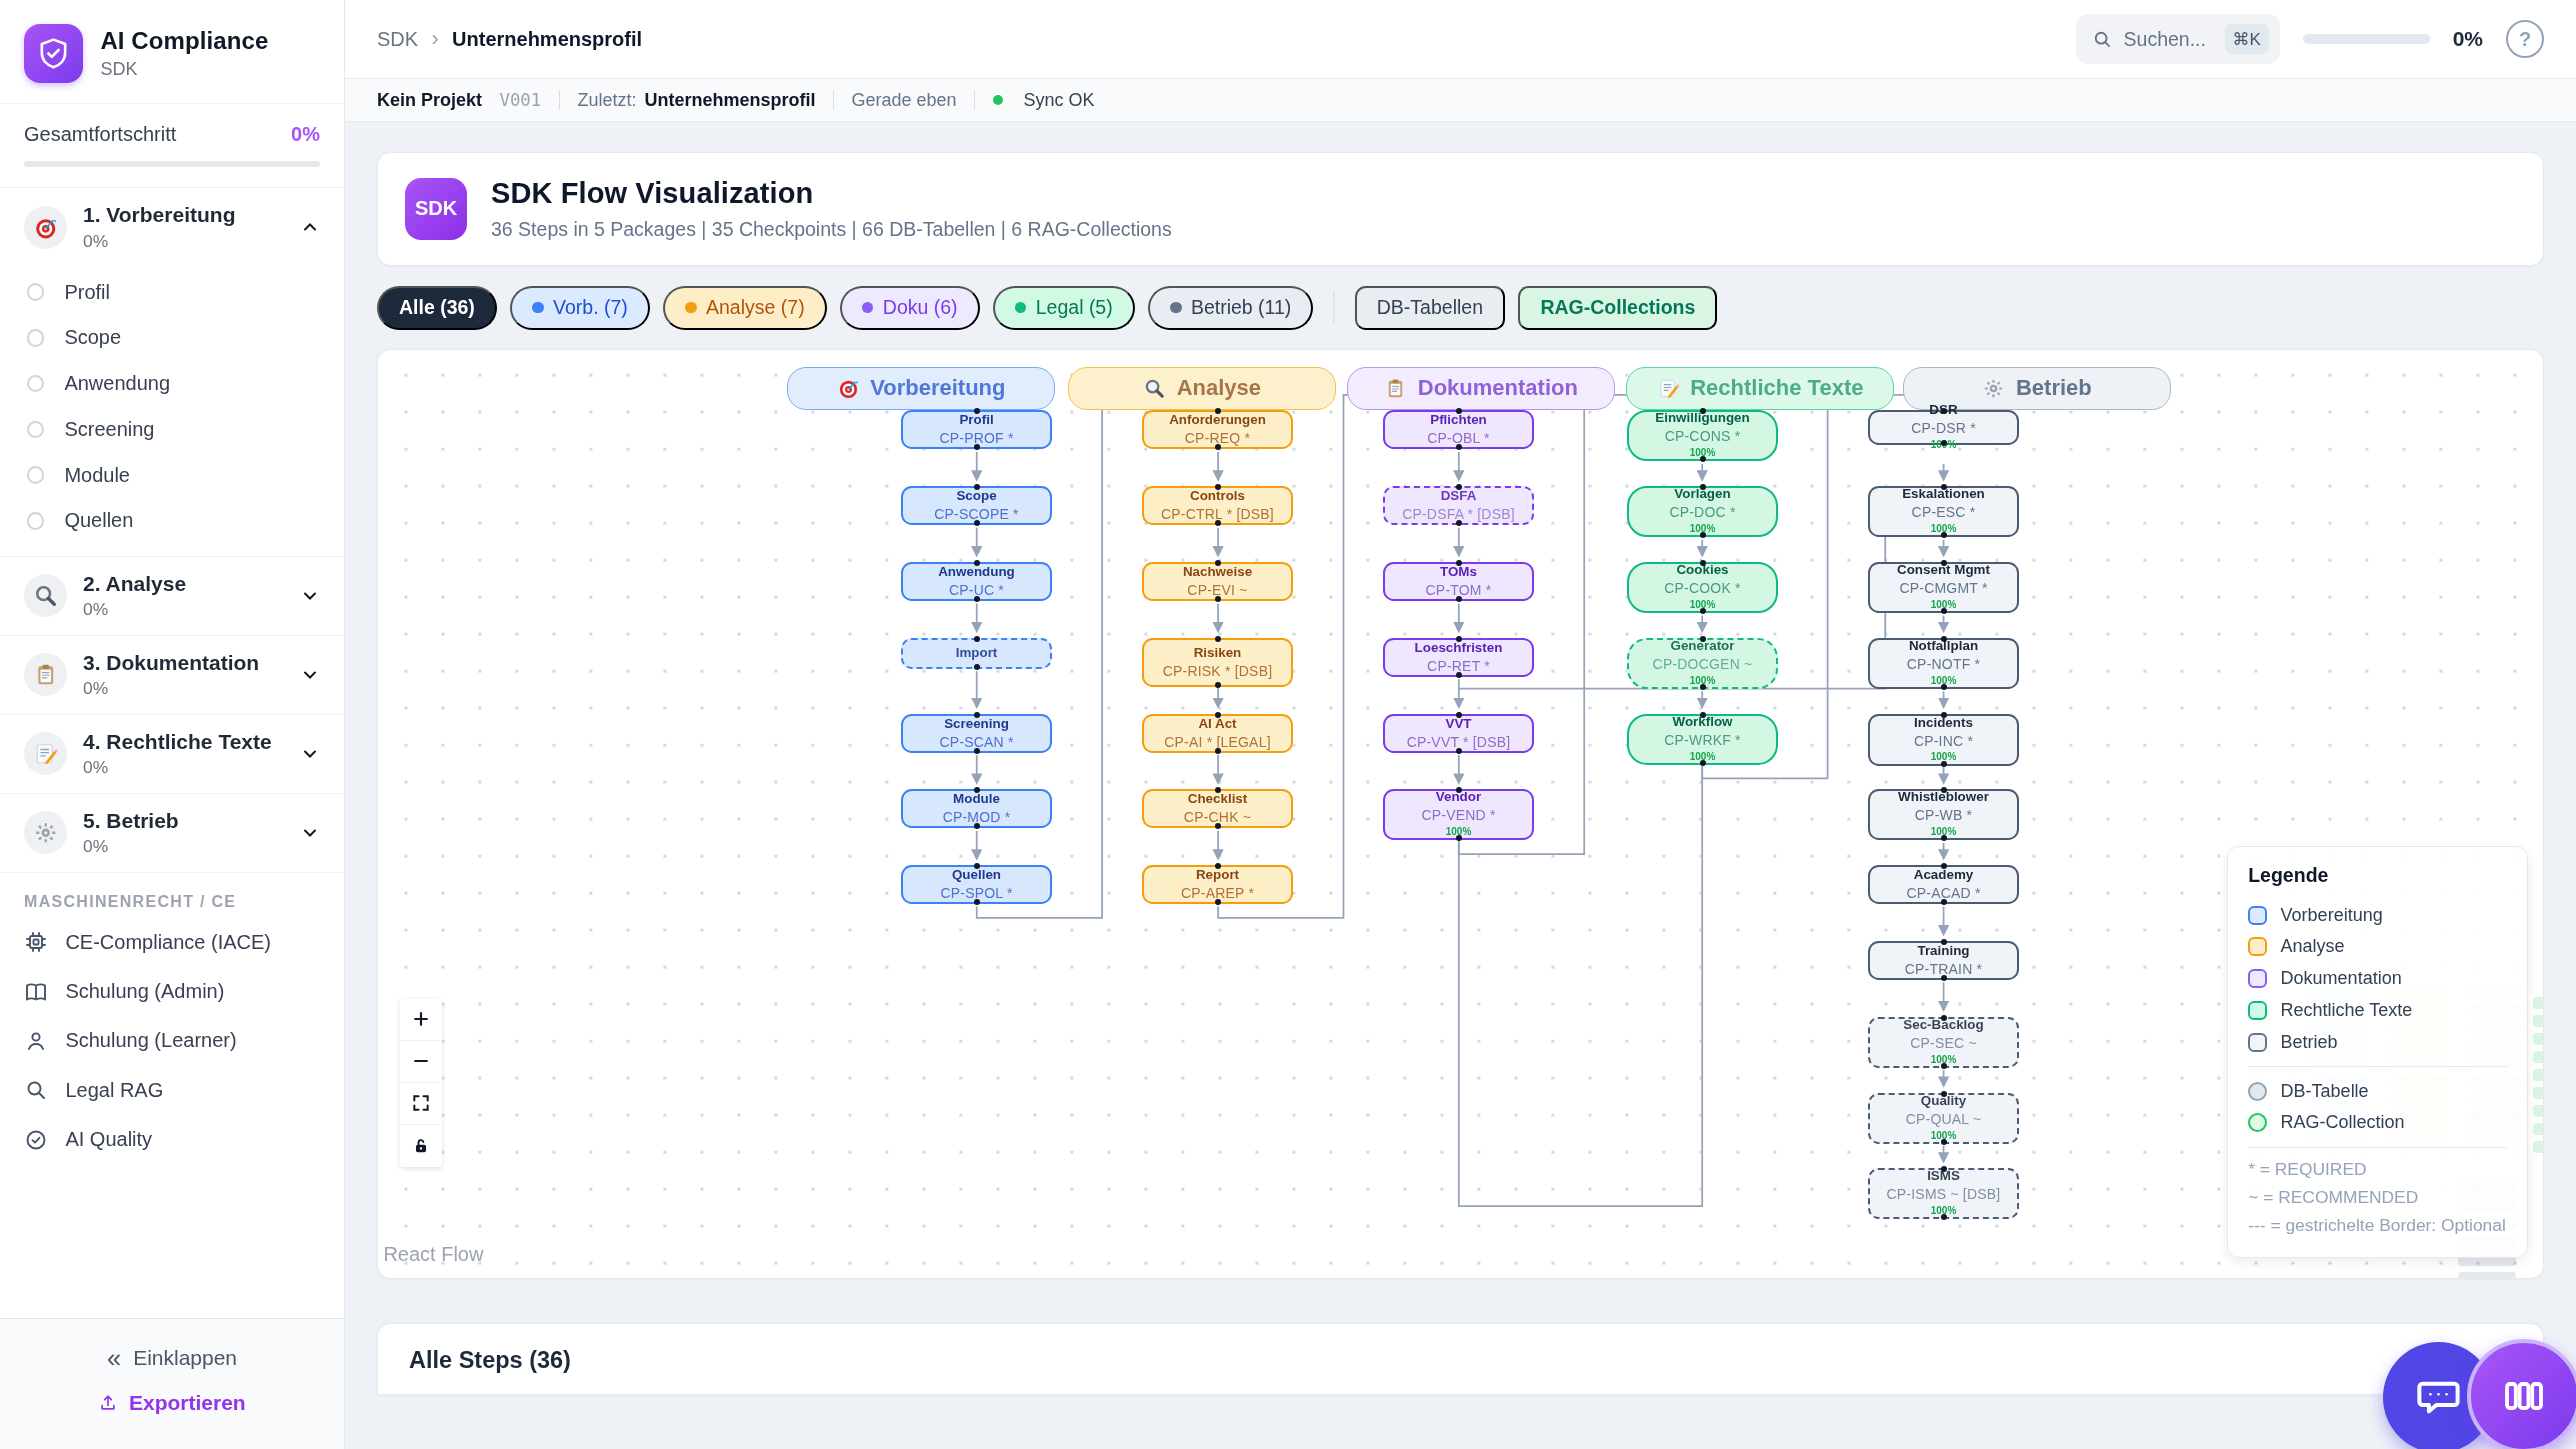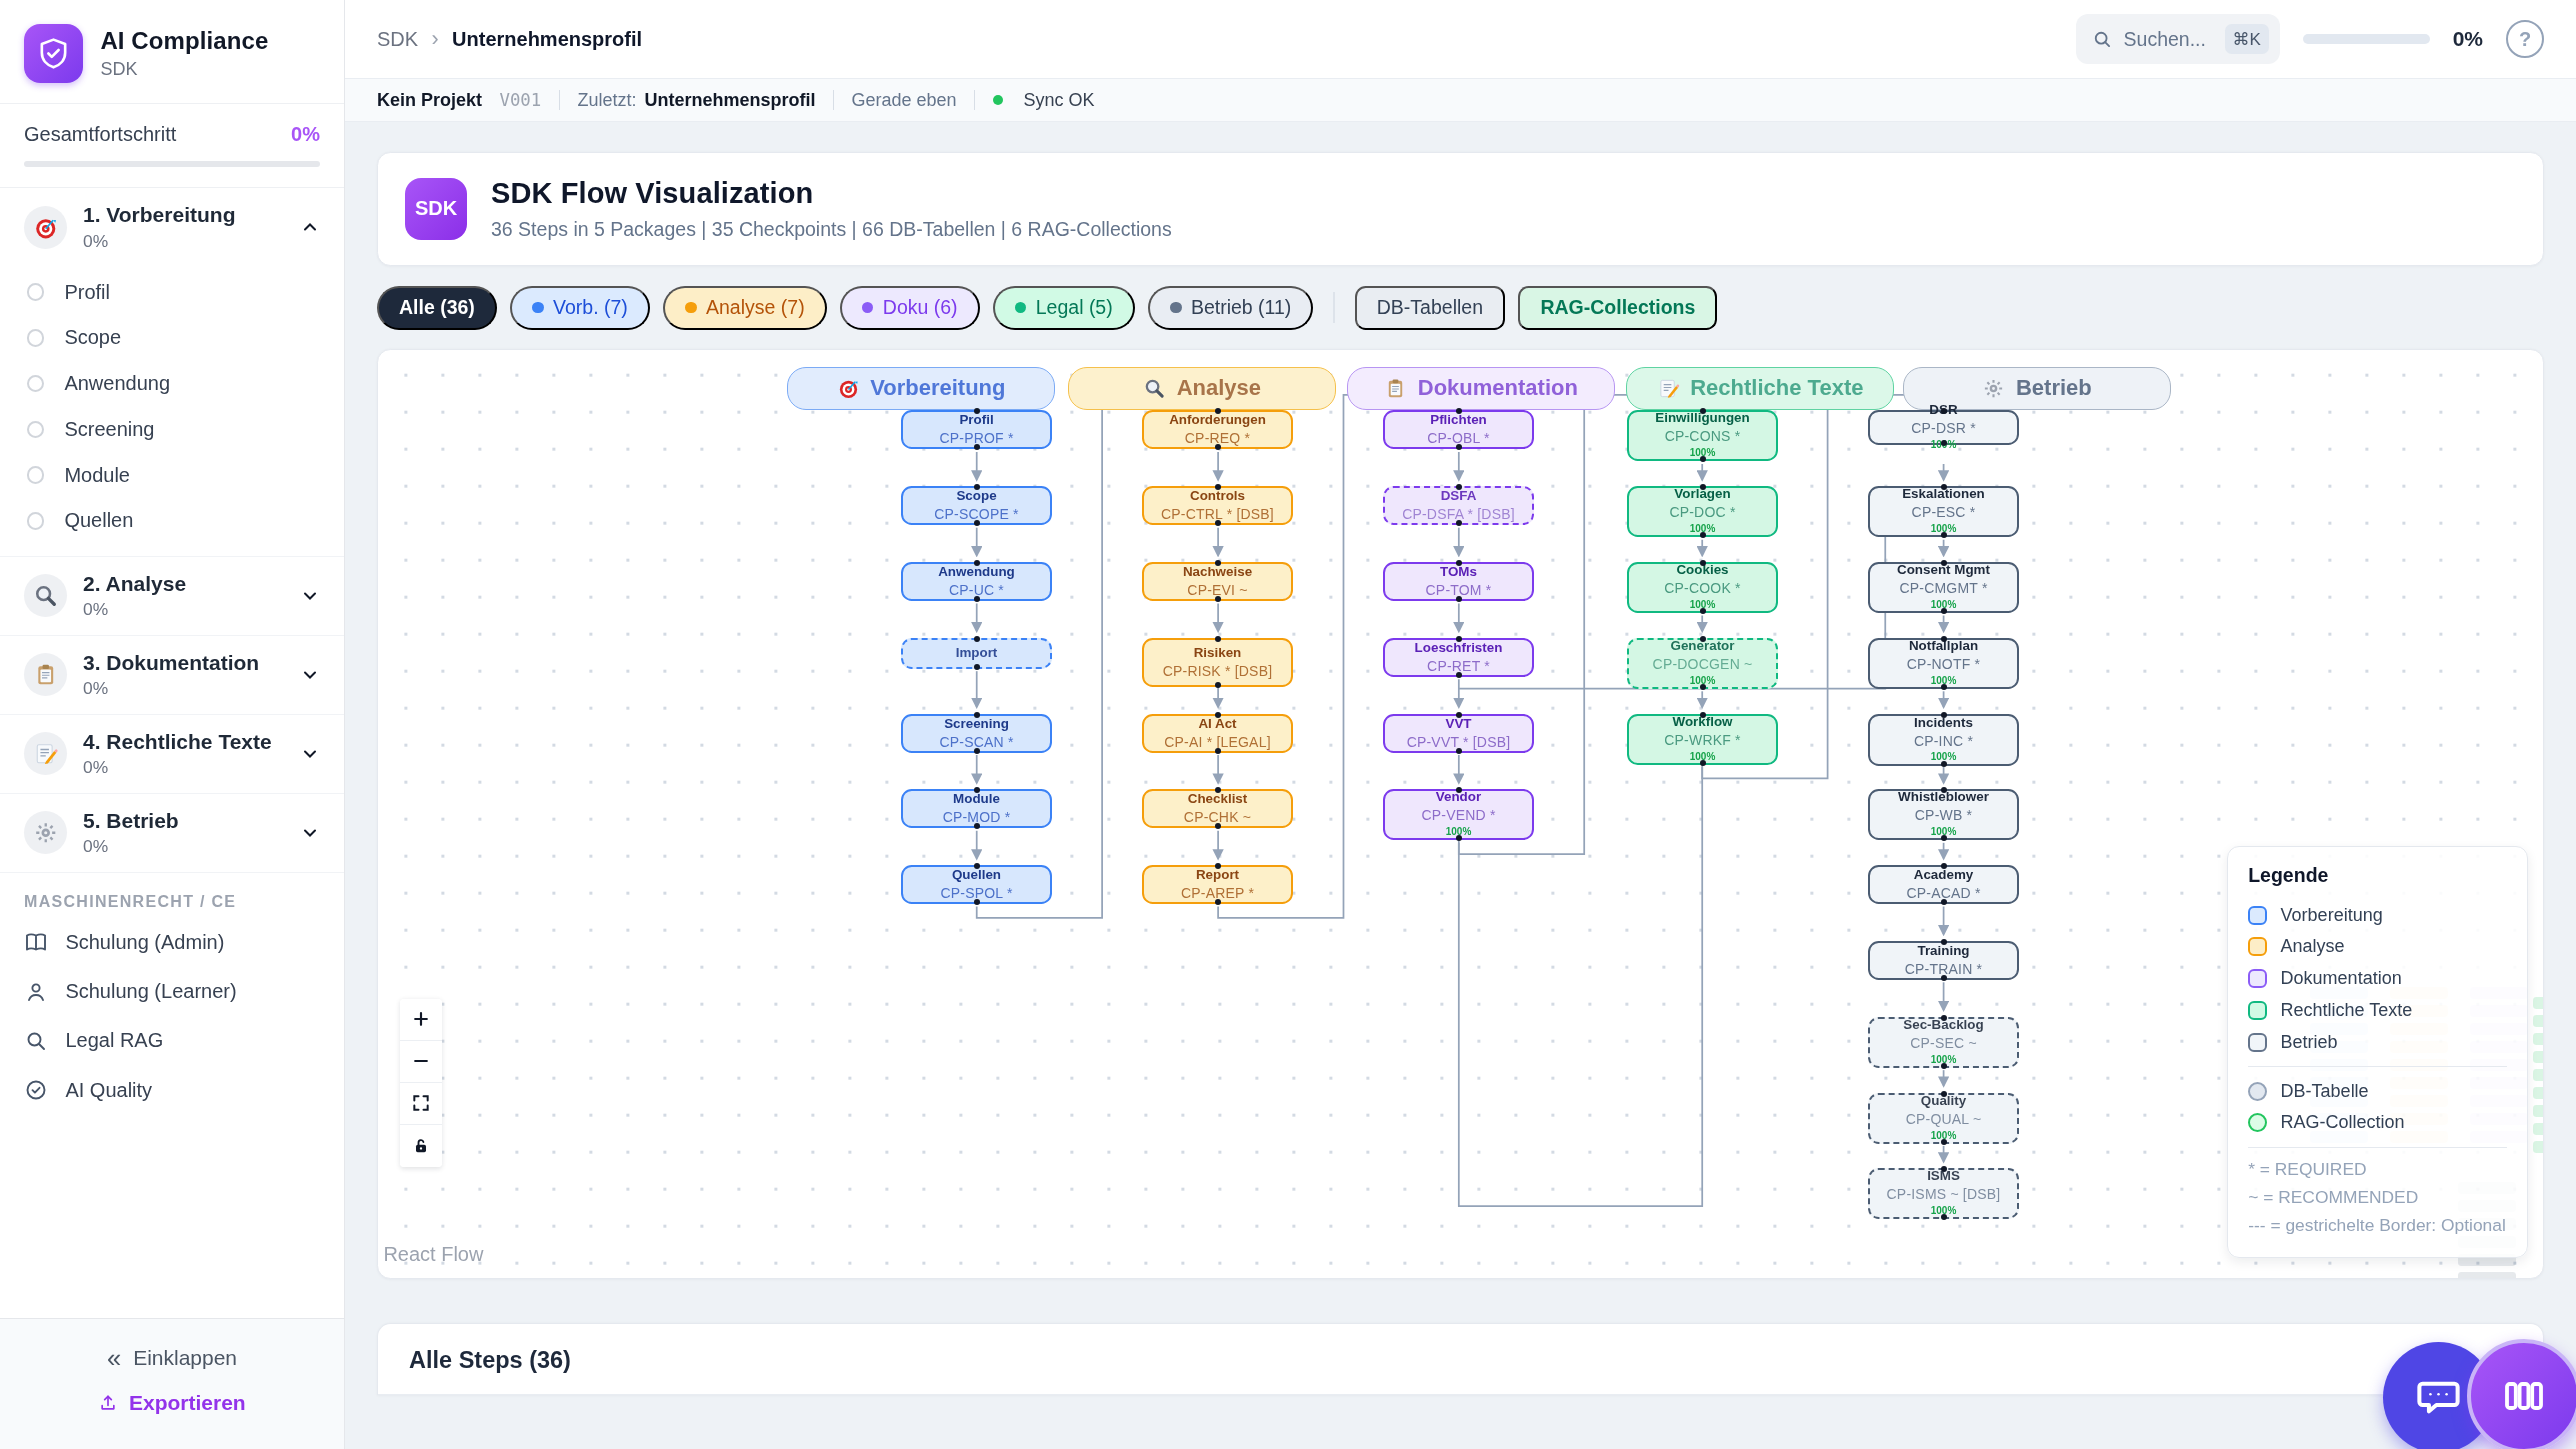--- a/index.html
+++ b/index.html
@@ -119,21 +119,21 @@
   .nt { font-size:13.4px; font-weight:700; line-height:1.25; }
   .nc { font-size:14px; margin-top:1.3px; letter-spacing:0.2px; }
   .np { font-size:10px; font-weight:700; color:#16a34a; margin-top:2.7px; }
   .nbar { width:121px; height:4px; border-radius:2.7px; background:#22c55e; margin-top:2px; }
   .n-vorb { background:#d7e7fd; border-color:#3b82f6; }
   .n-vorb .nt { color:#1e3a8a; } .n-vorb .nc { color:#4d71c9; }
   .n-analyse { background:#fdf0c9; border-color:#f59e0b; }
   .n-analyse .nt { color:#8a4513; } .n-analyse .nc { color:#b07036; }
   .n-doku { background:#efe7fd; border-color:#7c3aed; }
   .n-doku .nt { color:#5b21b6; } .n-doku .nc { color:#8d6cc9; }
-  .n-legal { background:#d4f7e4; border-color:#10b981; }
+  .n-legal { background:#d4f7e4; border-color:#10b981;border-radius:20px; }
   .n-legal .nt { color:#065f46; } .n-legal .nc { color:#4a9a80; }
   .n-betrieb { background:#f0f4f8; border-color:#4b5c72; }
   .n-betrieb .nt { color:#1e293b; } .n-betrieb .nc { color:#64748b; }
   .node.dashed { border-style:dashed; border-width:2px; }
   .node.dashed .nt { opacity:.88; } .node.dashed .nc { opacity:.8; }
 
   .ghost-stack { position:absolute; z-index:0; opacity:.16; display:flex; flex-direction:column; gap:6px; }
   .ghost-stack i { display:block; width:58px; height:12px; border-radius:3.4px; }
 
   .legend { position:absolute; width:301px; z-index:6; background:rgba(255,255,255,.88);
@@ -321,20 +321,30 @@
             <div class="pkg-label">5. Betrieb</div>
             <div class="pkg-pct">0%</div>
           </div>
           <span class="chev">
             <svg width="20" height="20" viewBox="0 0 24 24" fill="none" stroke="#111827" stroke-width="2.4" stroke-linecap="round">
               <path d="M6 9l6 6 6-6"></path>
             </svg>
           </span>
         </div>
         <div class="sec-label" style="border-top: 1.3px solid rgb(241, 243, 246);">MASCHINENRECHT / CE</div>
+        <div class="side-item">
+          <span>
+            <svg width="24" height="24" viewBox="0 0 24 24" fill="none" stroke="#475569" stroke-width="1.9" stroke-linecap="round">
+              <rect x="6" y="6" width="12" height="12" rx="2"></rect>
+              <rect x="9.5" y="9.5" width="5" height="5" rx="1"></rect>
+              <path d="M9 3v3M15 3v3M9 18v3M15 18v3M3 9h3M3 15h3M18 9h3M18 15h3"></path>
+            </svg>
+          </span>
+          <span class="lbl">CE-Compliance (IACE)</span>
+        </div>
         <div class="side-item">
           <span>
             <svg width="24" height="24" viewBox="0 0 24 24" fill="none" stroke="#475569" stroke-width="1.9" stroke-linejoin="round">
               <path d="M3 5.5C5.5 4 8.5 4 12 5.5v14C8.5 18 5.5 18 3 19.5zM21 5.5C18.5 4 15.5 4 12 5.5v14c3.5-1.5 6.5-1.5 9 0z"></path>
             </svg>
           </span>
           <span class="lbl">Schulung (Admin)</span>
         </div>
         <div class="side-item">
           <span>

